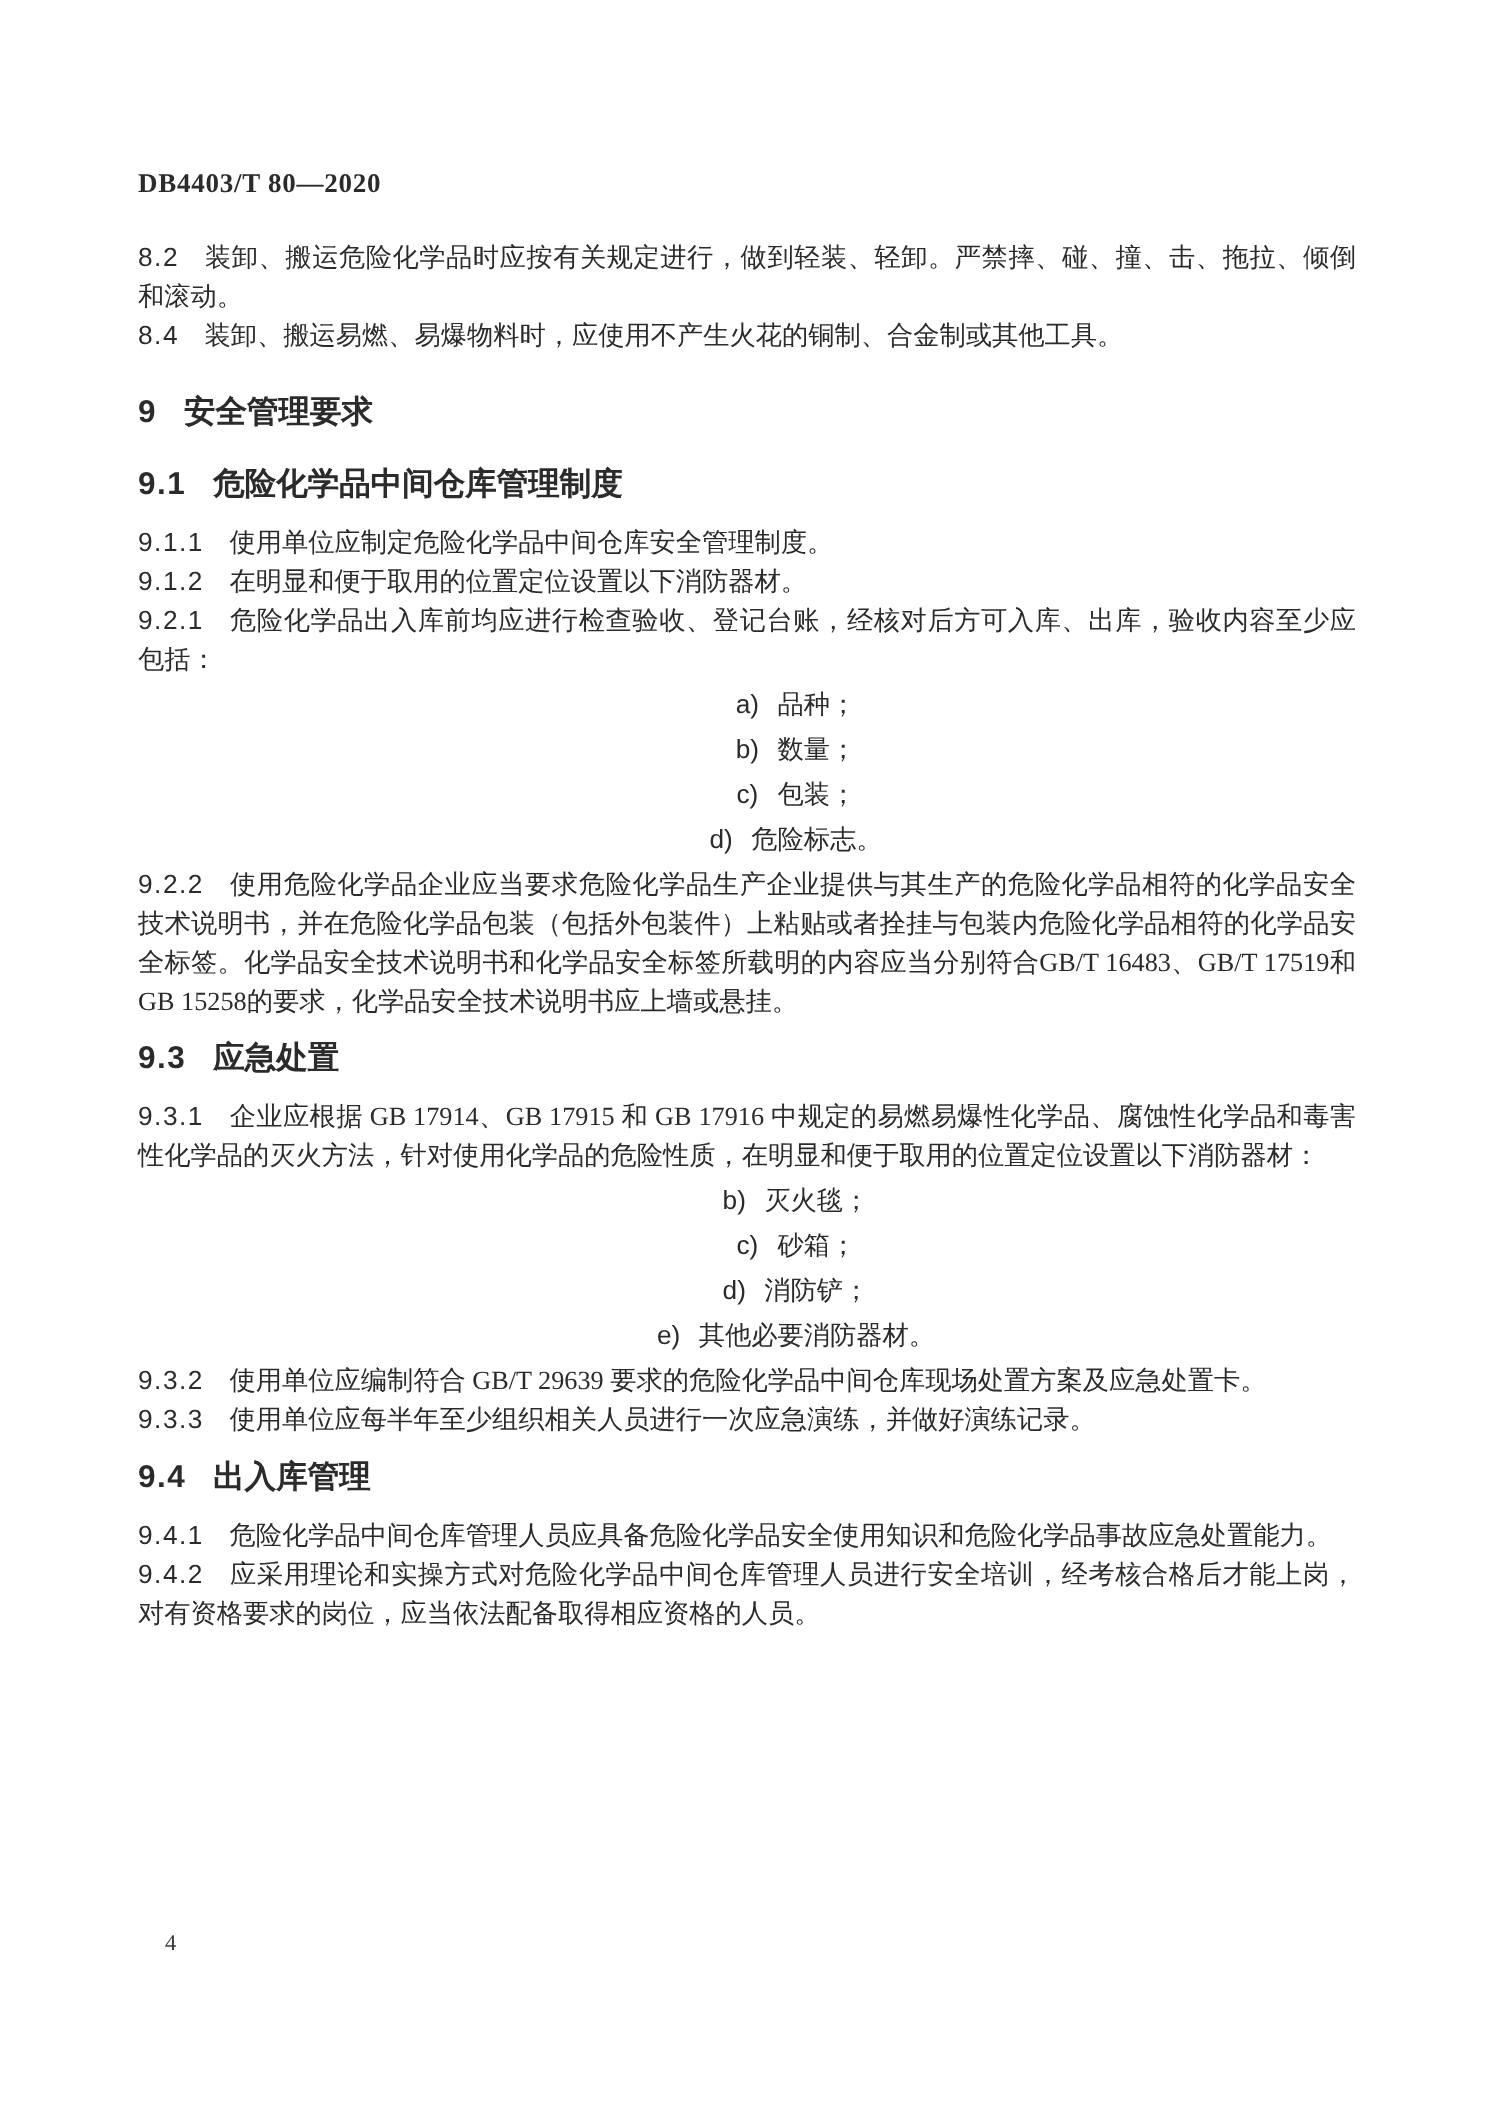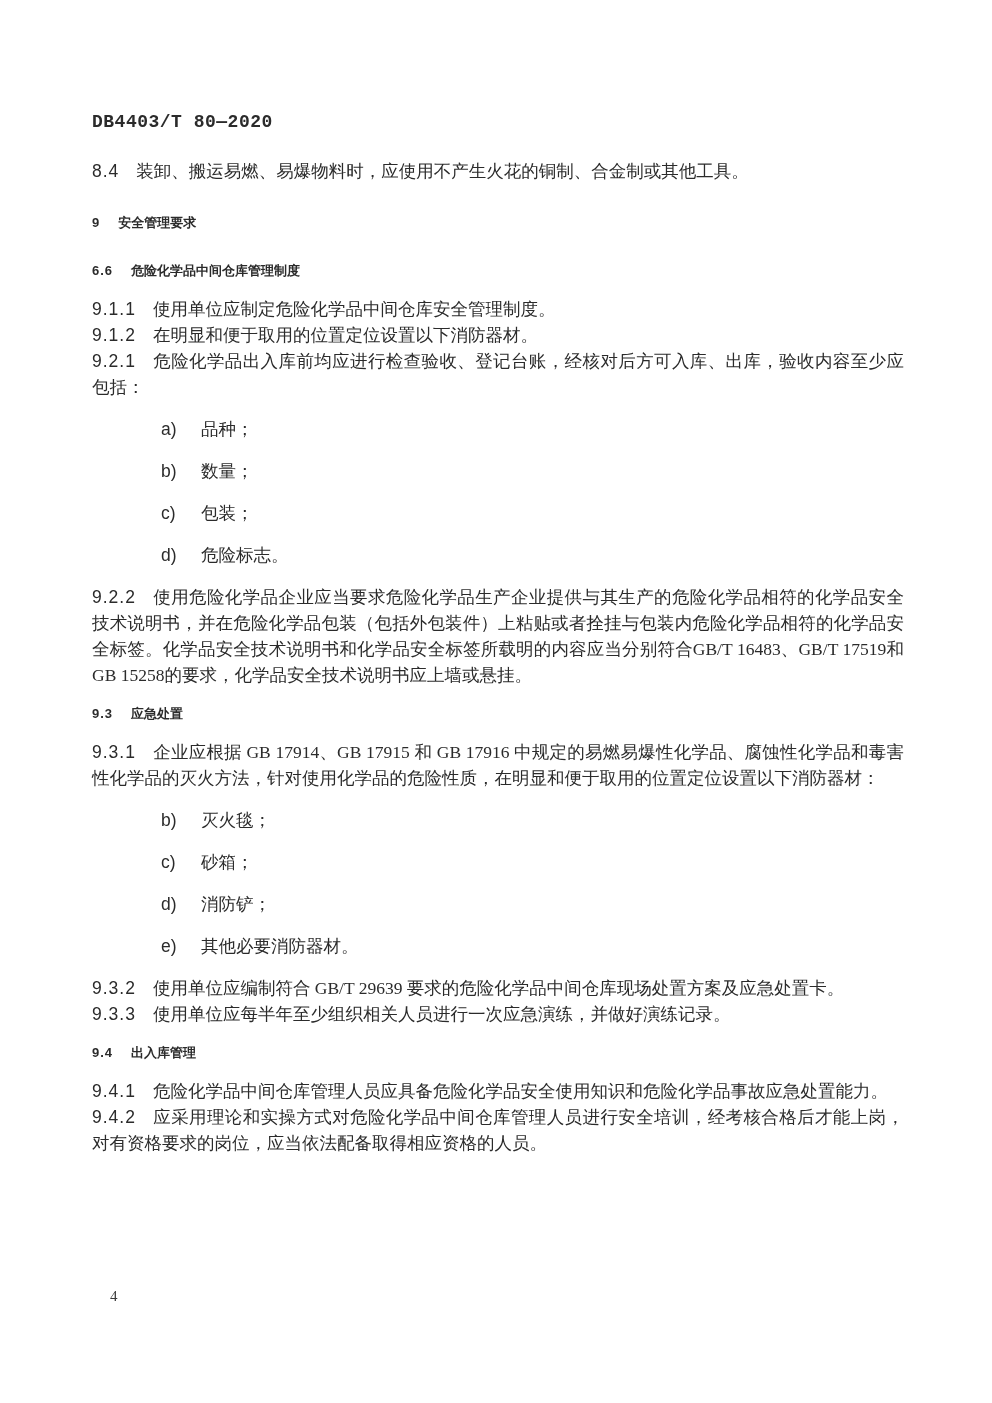--- a/index.html
+++ b/index.html
@@ -9,21 +9,21 @@
     height: 1403px;
     background: #ffffff;
     color: #2b2b2b;
     font-family: "Liberation Serif", "DejaVu Serif", serif;
     overflow: hidden;
   }
   .doc-header {
     position: absolute;
     top: 112px;
     left: 92px;
-    font-family: Liberation Mono, monospace;
+    font-family: Liberation Serif, serif;
     font-weight: 700;
     font-size: 18px;
     letter-spacing: 0.5px;
     color: #2b2b2b;
     white-space: nowrap;
   }
   .content {
     position: absolute;
     top: 158px;
     left: 92px;
@@ -35,30 +35,30 @@
   .content p { margin: 0; padding: 0; }
   p.clause { margin: 0; }
   p.clause .num {
     font-family: "Liberation Sans", "DejaVu Sans", sans-serif;
     margin-right: 17px;
     letter-spacing: 1px;
   }
   p.chapter, p.section {
     font-weight: 700;
     font-family: "Liberation Sans", "DejaVu Sans", sans-serif;
-    font-size: 13px;
+    font-size: 21px;
     text-align: left;
   }
   p.chapter { margin: 26px 0 22px 0; }
   p.section { margin: 13px 0 12px 0; }
   p.chapter .num, p.section .num { margin-right: 18px; letter-spacing: 1px; }
   p.item {
-    margin: 16px;
+    margin: 4px;
     padding-left: 53px;
-    text-align: left;
+    text-align: center;
   }
   p.item .letter {
     display: inline-block;
     width: 40px;
     font-family: "Liberation Sans", "DejaVu Sans", sans-serif;
   }
   .page-number {
     position: absolute;
     left: 110px;
     top: 1288px;
@@ -66,23 +66,24 @@
     color: #3a3a3a;
   }
 </style>
 </head>
 <body>
 
 <div class="page">
   <div class="doc-header">DB4403/T 80—2020</div>
 
   <div class="content">
+      <p class="clause"><span class="num">8.2</span><span class="text">装卸、搬运危险化学品时应按有关规定进行，做到轻装、轻卸。严禁摔、碰、撞、击、拖拉、倾倒和滚动。</span></p>
       <p class="clause"><span class="num">8.4</span><span class="text">装卸、搬运易燃、易爆物料时，应使用不产生火花的铜制、合金制或其他工具。</span></p>
       <p class="chapter"><span class="num">9</span><span class="title">安全管理要求</span></p>
-      <p class="section"><span class="num">6.6</span><span class="title">危险化学品中间仓库管理制度</span></p>
+      <p class="section"><span class="num">9.1</span><span class="title">危险化学品中间仓库管理制度</span></p>
       <p class="clause"><span class="num">9.1.1</span><span class="text">使用单位应制定危险化学品中间仓库安全管理制度。</span></p>
       <p class="clause"><span class="num">9.1.2</span><span class="text">在明显和便于取用的位置定位设置以下消防器材。</span></p>
       <p class="clause"><span class="num">9.2.1</span><span class="text">危险化学品出入库前均应进行检查验收、登记台账，经核对后方可入库、出库，验收内容至少应包括：</span></p>
       <p class="item"><span class="letter">a)</span><span class="text">品种；</span></p>
       <p class="item"><span class="letter">b)</span><span class="text">数量；</span></p>
       <p class="item"><span class="letter">c)</span><span class="text">包装；</span></p>
       <p class="item"><span class="letter">d)</span><span class="text">危险标志。</span></p>
       <p class="clause"><span class="num">9.2.2</span><span class="text">使用危险化学品企业应当要求危险化学品生产企业提供与其生产的危险化学品相符的化学品安全技术说明书，并在危险化学品包装（包括外包装件）上粘贴或者拴挂与包装内危险化学品相符的化学品安全标签。化学品安全技术说明书和化学品安全标签所载明的内容应当分别符合GB/T 16483、GB/T 17519和GB 15258的要求，化学品安全技术说明书应上墙或悬挂。</span></p>
       <p class="section"><span class="num">9.3</span><span class="title">应急处置</span></p>
       <p class="clause"><span class="num">9.3.1</span><span class="text">企业应根据 GB 17914、GB 17915 和 GB 17916 中规定的易燃易爆性化学品、腐蚀性化学品和毒害性化学品的灭火方法，针对使用化学品的危险性质，在明显和便于取用的位置定位设置以下消防器材：</span></p>

